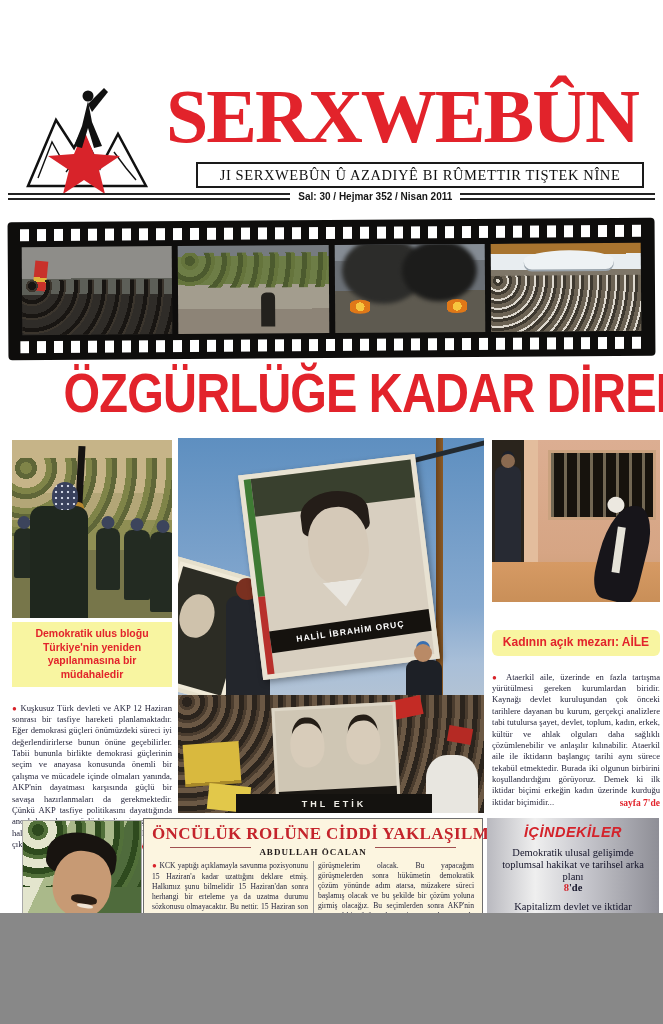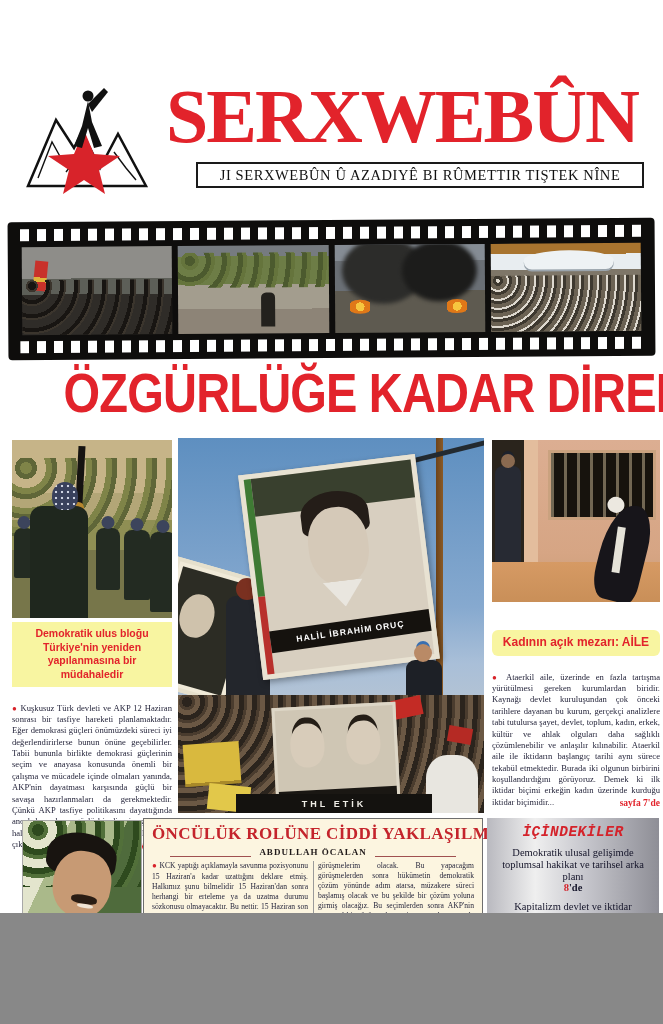--- a/index.html
+++ b/index.html
@@ -155,31 +155,31 @@
   .oc-must{position:absolute;left:48px;top:74px;width:26px;height:9px;border-radius:40%;background:#2a1d14;transform:rotate(10deg);}
   .oc-smile{position:absolute;left:54px;top:83px;width:16px;height:4px;border-radius:40%;background:#f0e4d4;transform:rotate(10deg);}
   .oc-shirt{position:absolute;left:0;right:0;bottom:0;height:60px;background:#4e6e3e;}
   .oc-collar{position:absolute;left:38px;bottom:44px;width:44px;height:18px;background:#42603age;
       clip-path:polygon(0 100%,50% 0,100% 100%);background:#3c5a32;}
 
   .article-box{position:absolute;left:143px;top:818px;width:340px;height:160px;background:#fcf5e0;
       border:1px solid #6e6e6e;box-sizing:border-box;padding:5px 8px 4px;}
   .art-headline{font-family:"Liberation Serif",serif;font-weight:bold;font-size:17px;line-height:20px;
       color:#c4242c;text-align:center;letter-spacing:.4px;white-space:nowrap;}
-  .byline-row{display:flex;align-items:flex-end;gap:8px;margin:3px 18px 4px;}
+  .byline-row{display:flex;align-items:flex-start;gap:8px;margin:3px 18px 4px;}
   .byline-row .ln{flex:1;height:1px;background:#a05050;}
   .byline{font-weight:bold;font-size:9px;letter-spacing:1px;color:#201a1a;white-space:nowrap;}
   .art-body{column-count:2;column-gap:10px;column-rule:1px solid #9a9a9a;
       font-size:7.6px;line-height:1.32;text-align:justify;color:#26263c;}
   .art-body .page-ref{font-size:10px;margin-top:2px;}
 
   .contents-box{position:absolute;left:487px;top:818px;width:172px;height:157px;box-sizing:border-box;
       background:linear-gradient(90deg,#b9b9bf 0,#efefef 28%,#c9c9cf 55%,#8e8e96 100%);
       padding:6px 6px 0;text-align:center;}
-  .contents-title{font-family:Liberation Mono, monospace;font-style:italic;font-weight:bold;
+  .contents-title{font-family:Liberation Sans, sans-serif;font-style:italic;font-weight:bold;
       font-size:14.5px;color:#d4232b;letter-spacing:.5px;}
   .contents-item{margin-top:7px;font-size:10.5px;line-height:1.12;color:#15152a;}
   .contents-page{font-weight:bold;font-size:10.5px;color:#15152a;}
   .contents-page .num{color:#d4232b;}
 </style>
 </head>
 <body>
 
 <div class="page">
 
@@ -190,20 +190,25 @@
     <polyline points="44,90 58,72 70,92" fill="none" stroke="#111" stroke-width="1.4"></polyline>
     <polygon points="62,48 72,72 98,74 77,88 83,112 62,98 41,112 47,88 26,74 52,72" fill="#d8232a"></polygon>
     <circle cx="66" cy="14" r="5.5" fill="#111"></circle>
     <path d="M66,19 L60,44 L52,64 L60,66 L66,46 L72,66 L80,64 L70,40 Z" fill="#111"></path>
     <path d="M66,22 L82,6 L86,10 L70,30 Z" fill="#111"></path>
   </svg>
   <div class="mast-title">SERXWEBÛN</div>
   <div class="motto-box">
     <span>JI SERXWEBÛN Û AZADIYÊ BI RÛMETTIR TIŞTEK NÎNE</span>
   </div>
+  <div class="issue-row">
+    <div class="dline l"></div>
+    <span class="issue-text">Sal: 30 / Hejmar 352 / Nisan 2011</span>
+    <div class="dline r"></div>
+  </div>
 
   <div class="filmstrip">
     <div class="holes top"></div>
     <div class="holes bot"></div>
     <div class="fs-photos">
       <div class="fs-photo fs1">
         <div class="flag"></div>
         <div class="crowd"></div>
       </div>
       <div class="fs-photo fs2">

